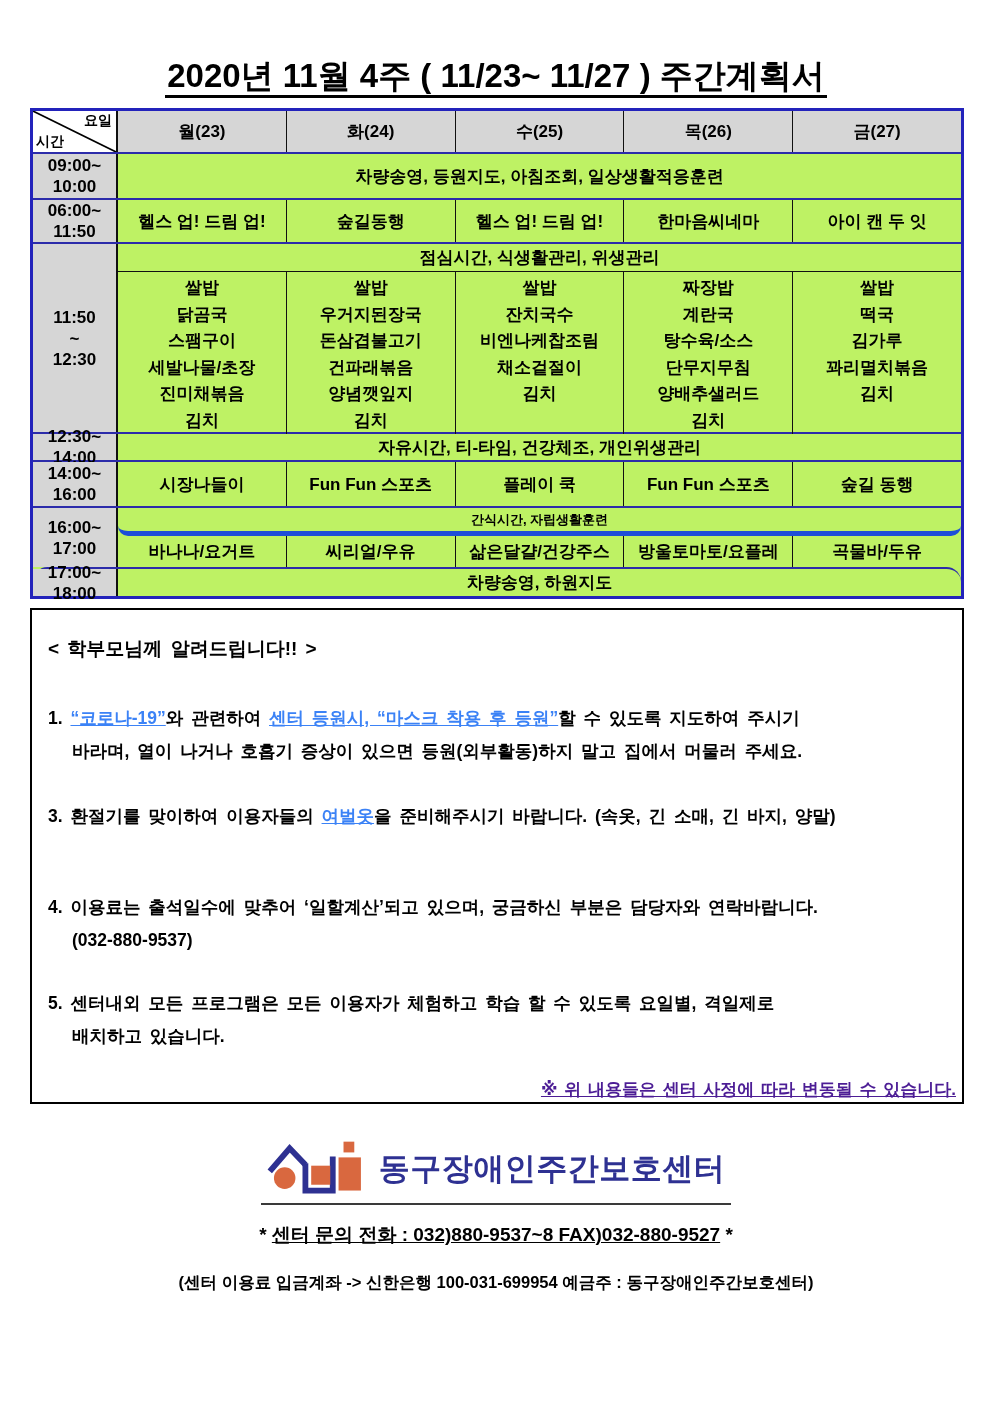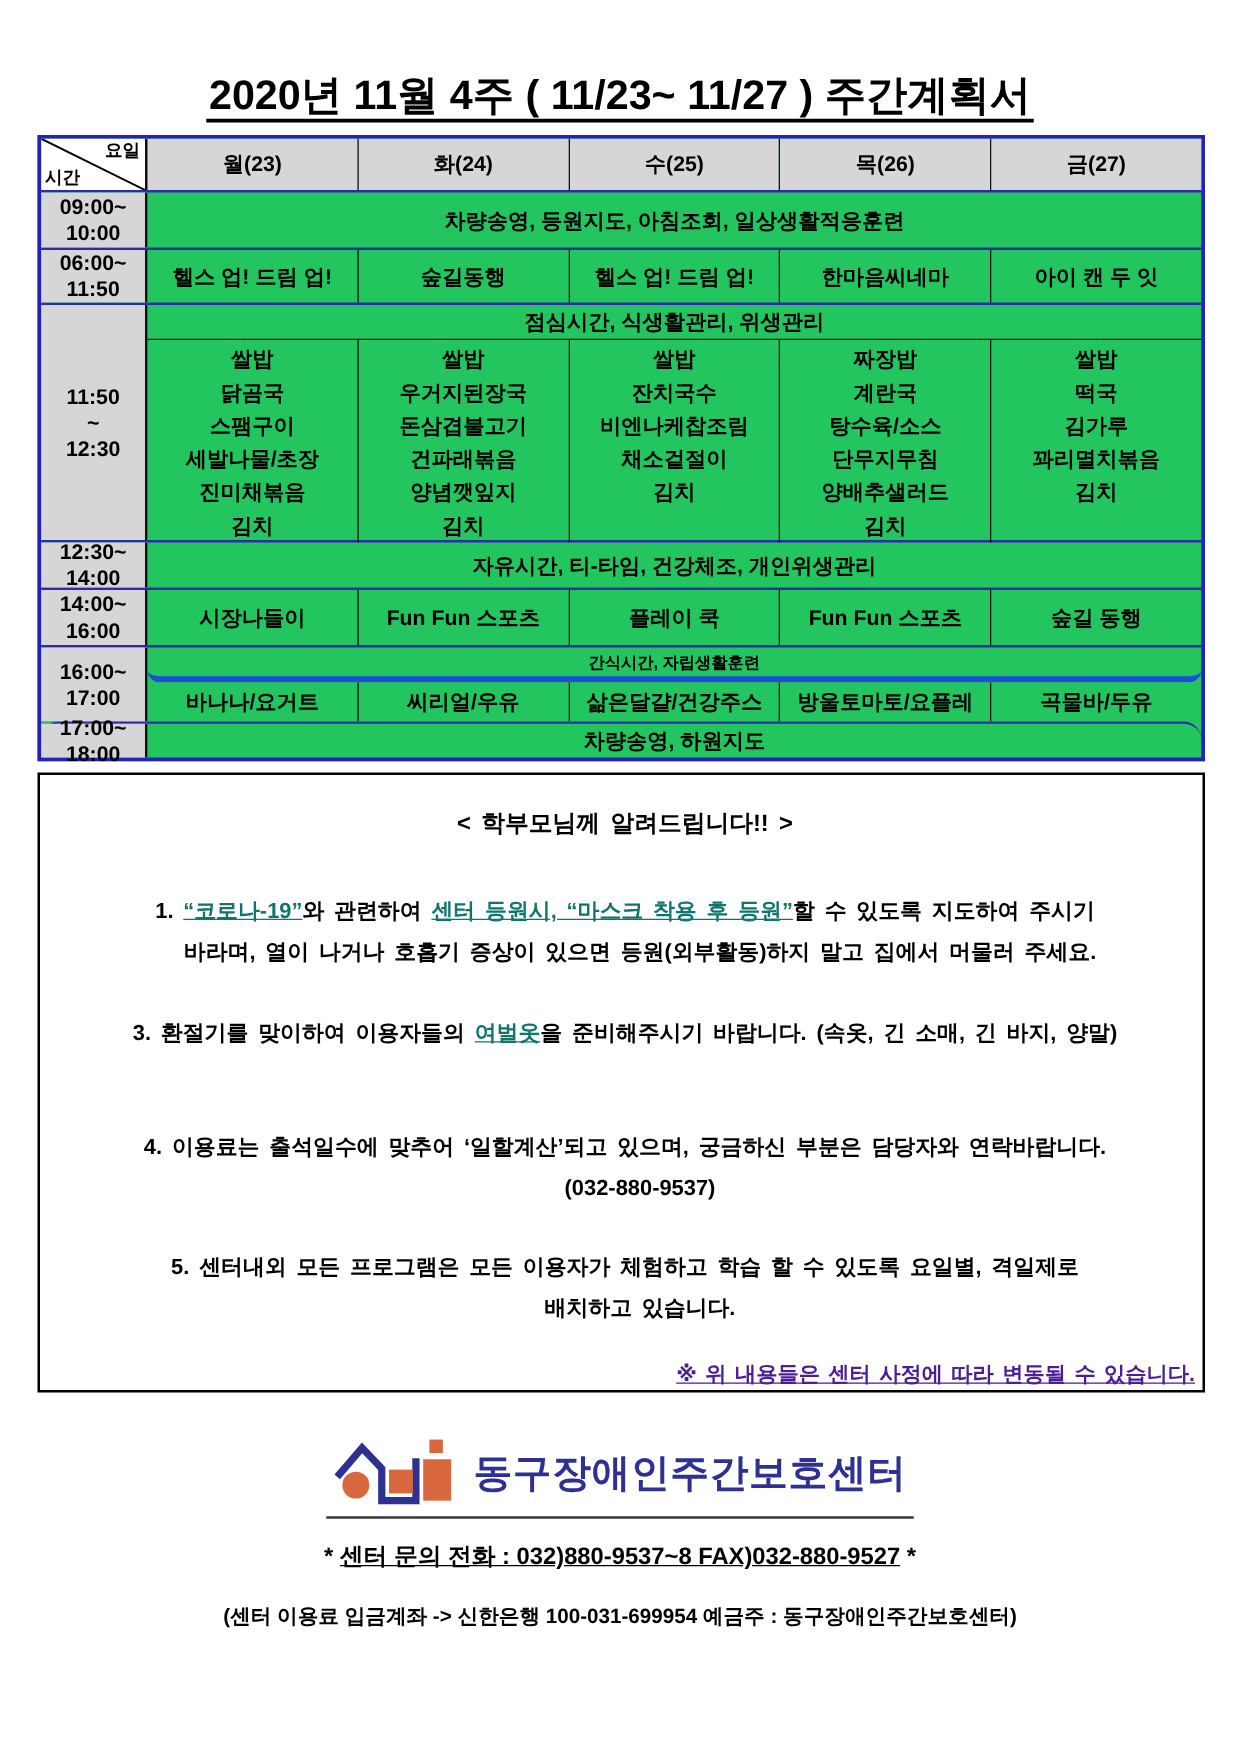--- a/index.html
+++ b/index.html
@@ -11,21 +11,21 @@
   }
   
   .title { text-align: center; padding-top: 54px; }
   .title span {
     font-size: 33px; font-weight: bold; letter-spacing: 0px;
     border-bottom: 3px solid #000; padding: 0 2px 1px 2px; white-space: nowrap;
   }
   
   .sched {
     margin: 9px 29px 0 30px; width: 934px;
-    border: 3px solid #2323bb; background: #22c55e;
+    border: 3px solid #2323bb; background: #bef264;
   }
   .trow { display: flex; border-top: 2px solid #2c2caa; }
   .trow.hrow { border-top: none; }
   .tcell { display: flex; align-items: center; justify-content: center; font-size: 17px; }
   .timec {
     width: 85px; flex: 0 0 85px; background: #d6d6d6;
     border-right: 2px solid #111; flex-direction: column; line-height: 21px;
     text-align: center; font-size: 17px;
   }
   .dayc { flex: 1 1 0; border-left: 1px solid #111; text-align: center; }
@@ -47,46 +47,46 @@
   .lunch-head {
     height: 28px; flex: 0 0 28px; display: flex; align-items: center; justify-content: center;
     border-bottom: 1px solid #111; font-size: 17px;
   }
   .menus { flex: 1 1 auto; display: flex; }
   .menu {
     flex: 1 1 0; border-left: 1px solid #111; text-align: center;
     font-size: 17px; line-height: 26.5px; padding-top: 3px;
   }
   .menu.first { border-left: none; }
-  .r3 { height: 38px; }
+  .r3 { height: 28px; }
   .r4 { height: 46px; }
   .r5 { height: 61px; }
   .two-deck { flex: 1 1 0; display: flex; flex-direction: column; }
   .snack-head {
     height: 28px; flex: 0 0 28px; display: flex; align-items: center; justify-content: center;
     border-bottom: 5px solid #1d4ed8; font-size: 13px; border-radius: 10px;
   }
   .snack-cells { flex: 1 1 auto; display: flex; }
   .snack { flex: 1 1 0; border-left: 1px solid #111; display: flex; align-items: center; justify-content: center; font-size: 17px; }
   .snack.first { border-left: none; }
   .r6 { height: 29px; border-radius: 17px; }
   
   .notices {
     margin: 9px 29px 0 30px; width: 934px; height: 496px;
     border: 2px solid #000; position: relative;
-    padding: 26px 10px 0 16px; font-size: 17.5px; word-spacing: 3px; text-align: center;
+    padding: 26px 10px 0 16px; font-size: 17.5px; word-spacing: 3px;
   }
   .n-head { font-size: 19px; margin-bottom: 40px; }
   .n-item { line-height: 33px; }
   .n1 { margin-bottom: 32px; }
   .n2 { margin-bottom: 48px; }
   .n3 { margin-bottom: 58px; }
   .n4 { margin-bottom: 30px; }
   .indent { padding-left: 24px; }
-  .red { color: #0f766e; text-decoration: underline; }
+  .red { color: #3b82f6; text-decoration: underline; }
   .caution {
     position: absolute; right: 6px; bottom: 1px;
     color: #4c1d95; font-size: 17px; text-decoration: underline; word-spacing: 2px;
   }
   
   .logo-wrap {
     width: max-content; margin: 36px auto 0; display: flex; align-items: center;
     gap: 12px; padding: 0 6px 5px 6px; border-bottom: 2px solid #3a3a3a;
   }
   .center-name { font-size: 31px; color: #2e3192; letter-spacing: 0.5px; }

